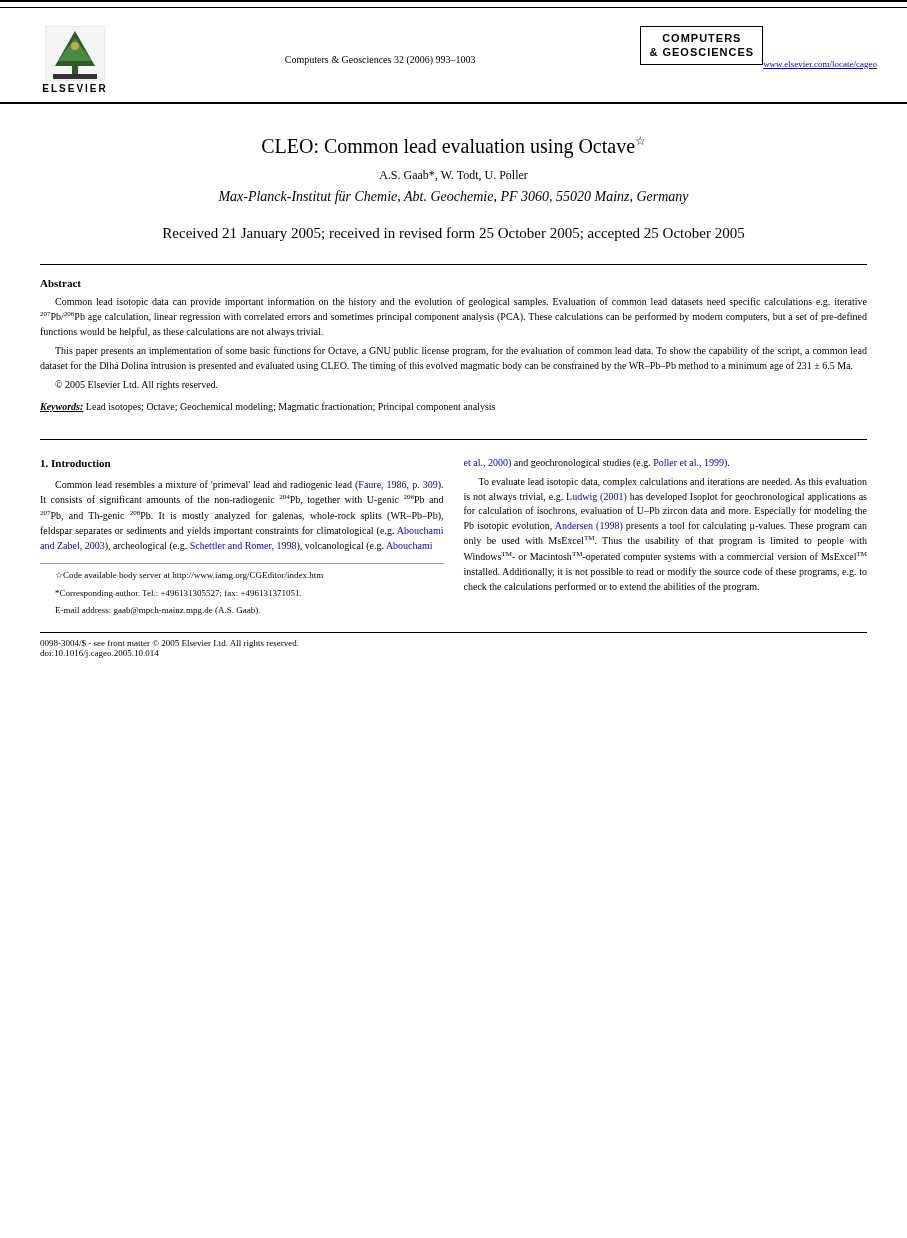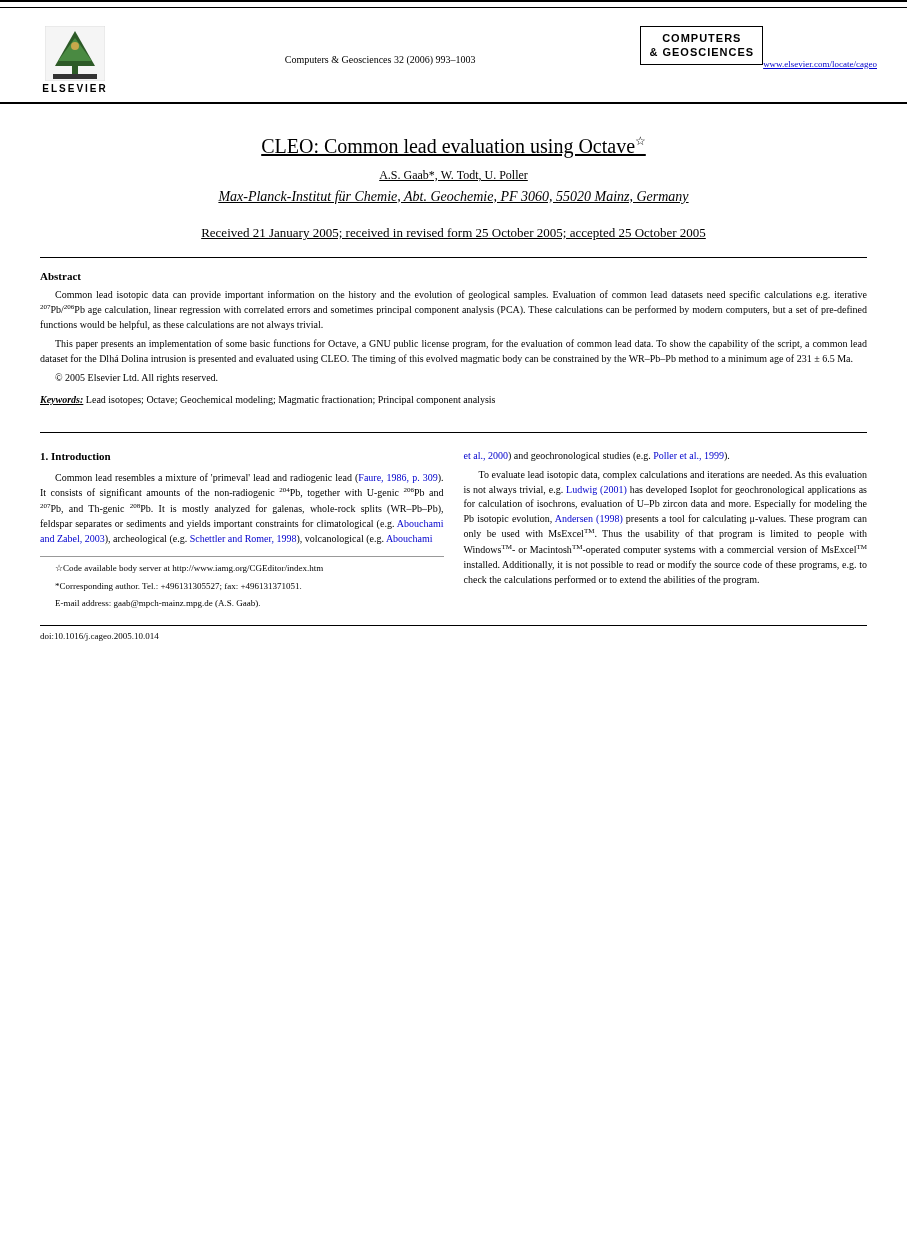--- a/index.html
+++ b/index.html
@@ -60,43 +60,42 @@
     }
     
     .article-body {
       padding: 10px 40px 20px 40px;
     }
     .title-section {
       text-align: center;
       margin: 20px 0 12px 0;
       border-bottom: 1px solid #000;
       padding-bottom: 12px;
-      text-decoration: underline;
     }
     .article-title {
       font-size: 20px;
       font-weight: normal;
       margin-bottom: 10px;
     }
     .star-superscript {
       font-size: 12px;
       vertical-align: super;
     }
     .authors {
       font-size: 12px;
       margin-bottom: 6px;
     }
     .affiliation {
       font-size: 14px;
       font-style: italic;
       margin-bottom: 20px;
     }
     .received-info {
-      font-size: 13px;
-      margin-bottom: 4px;
+      font-size: 15px;
+      margin-bottom: 10px;
     }
     
     .abstract-section {
       margin: 12px 0;
       border-bottom: 1px solid #000;
       padding-bottom: 27px;
     }
     .abstract-title {
       font-size: 11px;
       font-weight: bold;
@@ -290,18 +289,19 @@
       </div>
 
       <div class="col">
         <p class="no-indent"><a href="#">et al., 2000</a>) and geochronological studies (e.g. <a href="#">Poller et al., 1999</a>).</p>
         <p>To evaluate lead isotopic data, complex calculations and iterations are needed. As this evaluation is not always trivial, e.g. <a href="#">Ludwig (2001)</a> has developed Isoplot for geochronological applications as for calculation of isochrons, evaluation of U–Pb zircon data and more. Especially for modeling the Pb isotopic evolution, <a href="#">Andersen (1998)</a> presents a tool for calculating μ-values. These program can only be used with MsExcel<span class="tm-sup">TM</span>. Thus the usability of that program is limited to people with Windows<span class="tm-sup">TM</span>- or Macintosh<span class="tm-sup">TM</span>-operated computer systems with a commercial version of MsExcel<span class="tm-sup">TM</span> installed. Additionally, it is not possible to read or modify the source code of these programs, e.g. to check the calculations performed or to extend the abilities of the program.</p>
       </div>
 
     </div>
 
     <div class="footnote-bottom">
+      <p>0098-3004/$ - see front matter © 2005 Elsevier Ltd. All rights reserved.</p>
       <p>doi:10.1016/j.cageo.2005.10.014</p>
     </div>
 
   </div>
 
 </div>
 
 </body></html>

